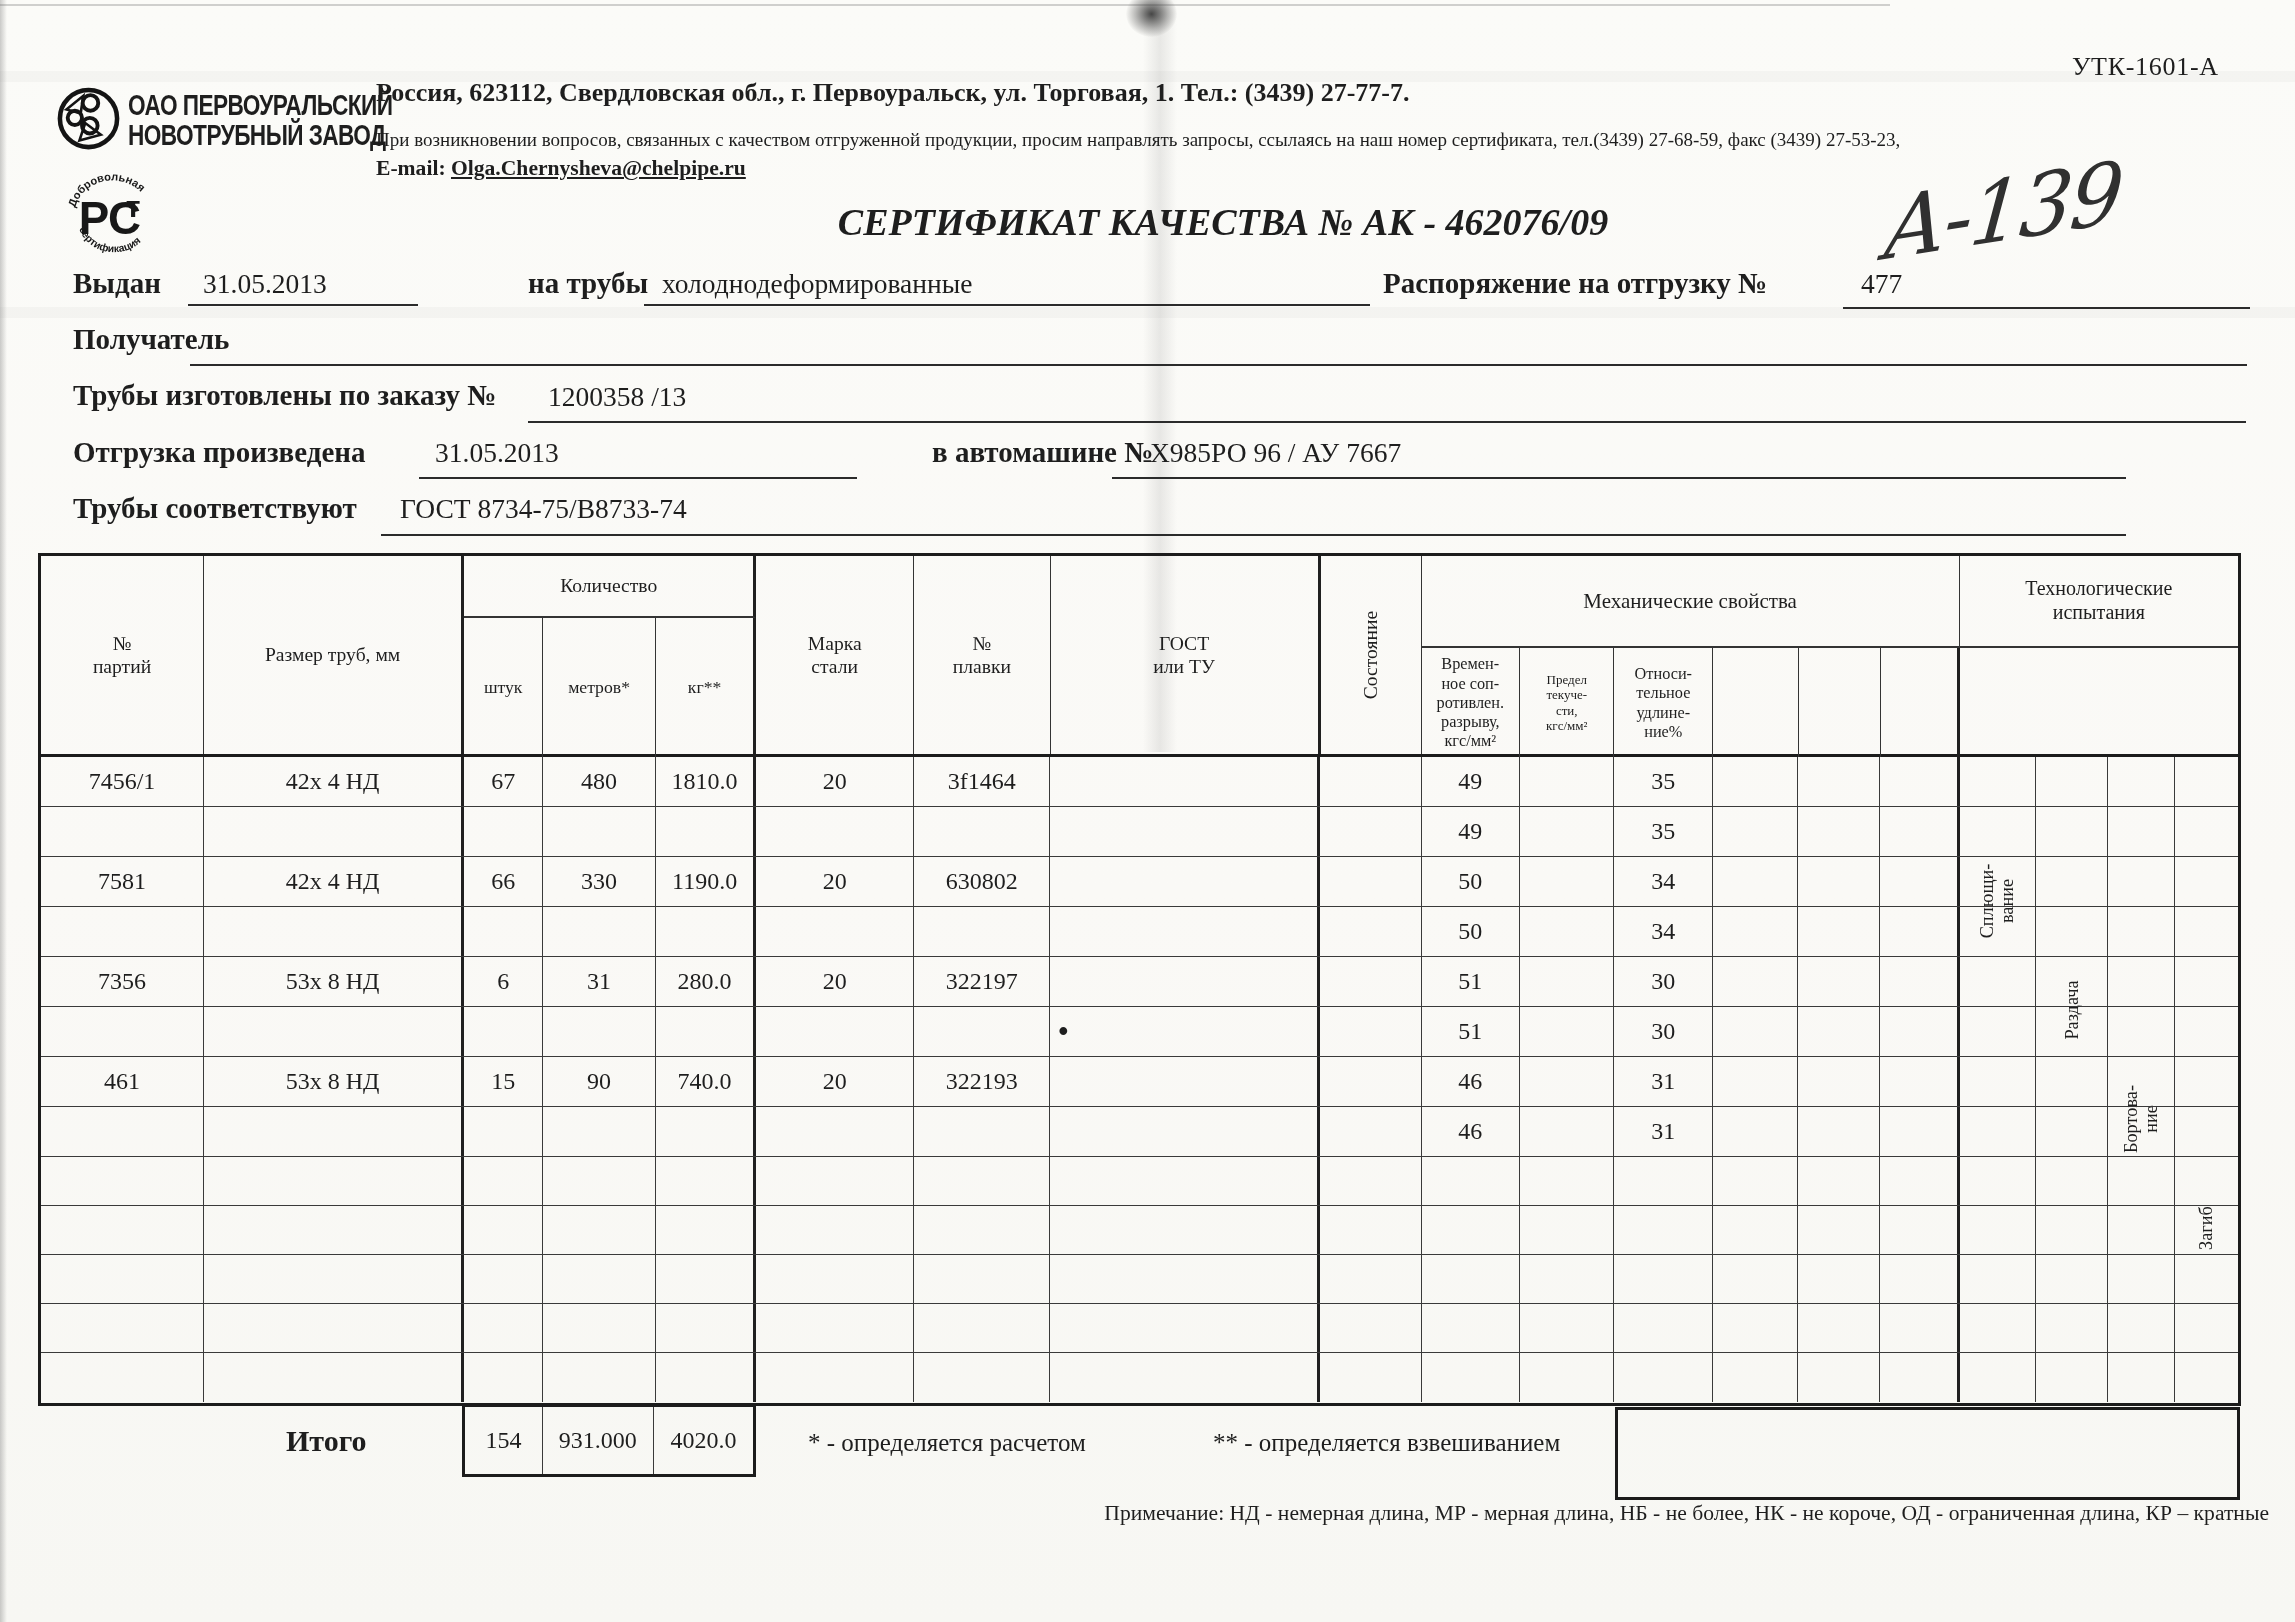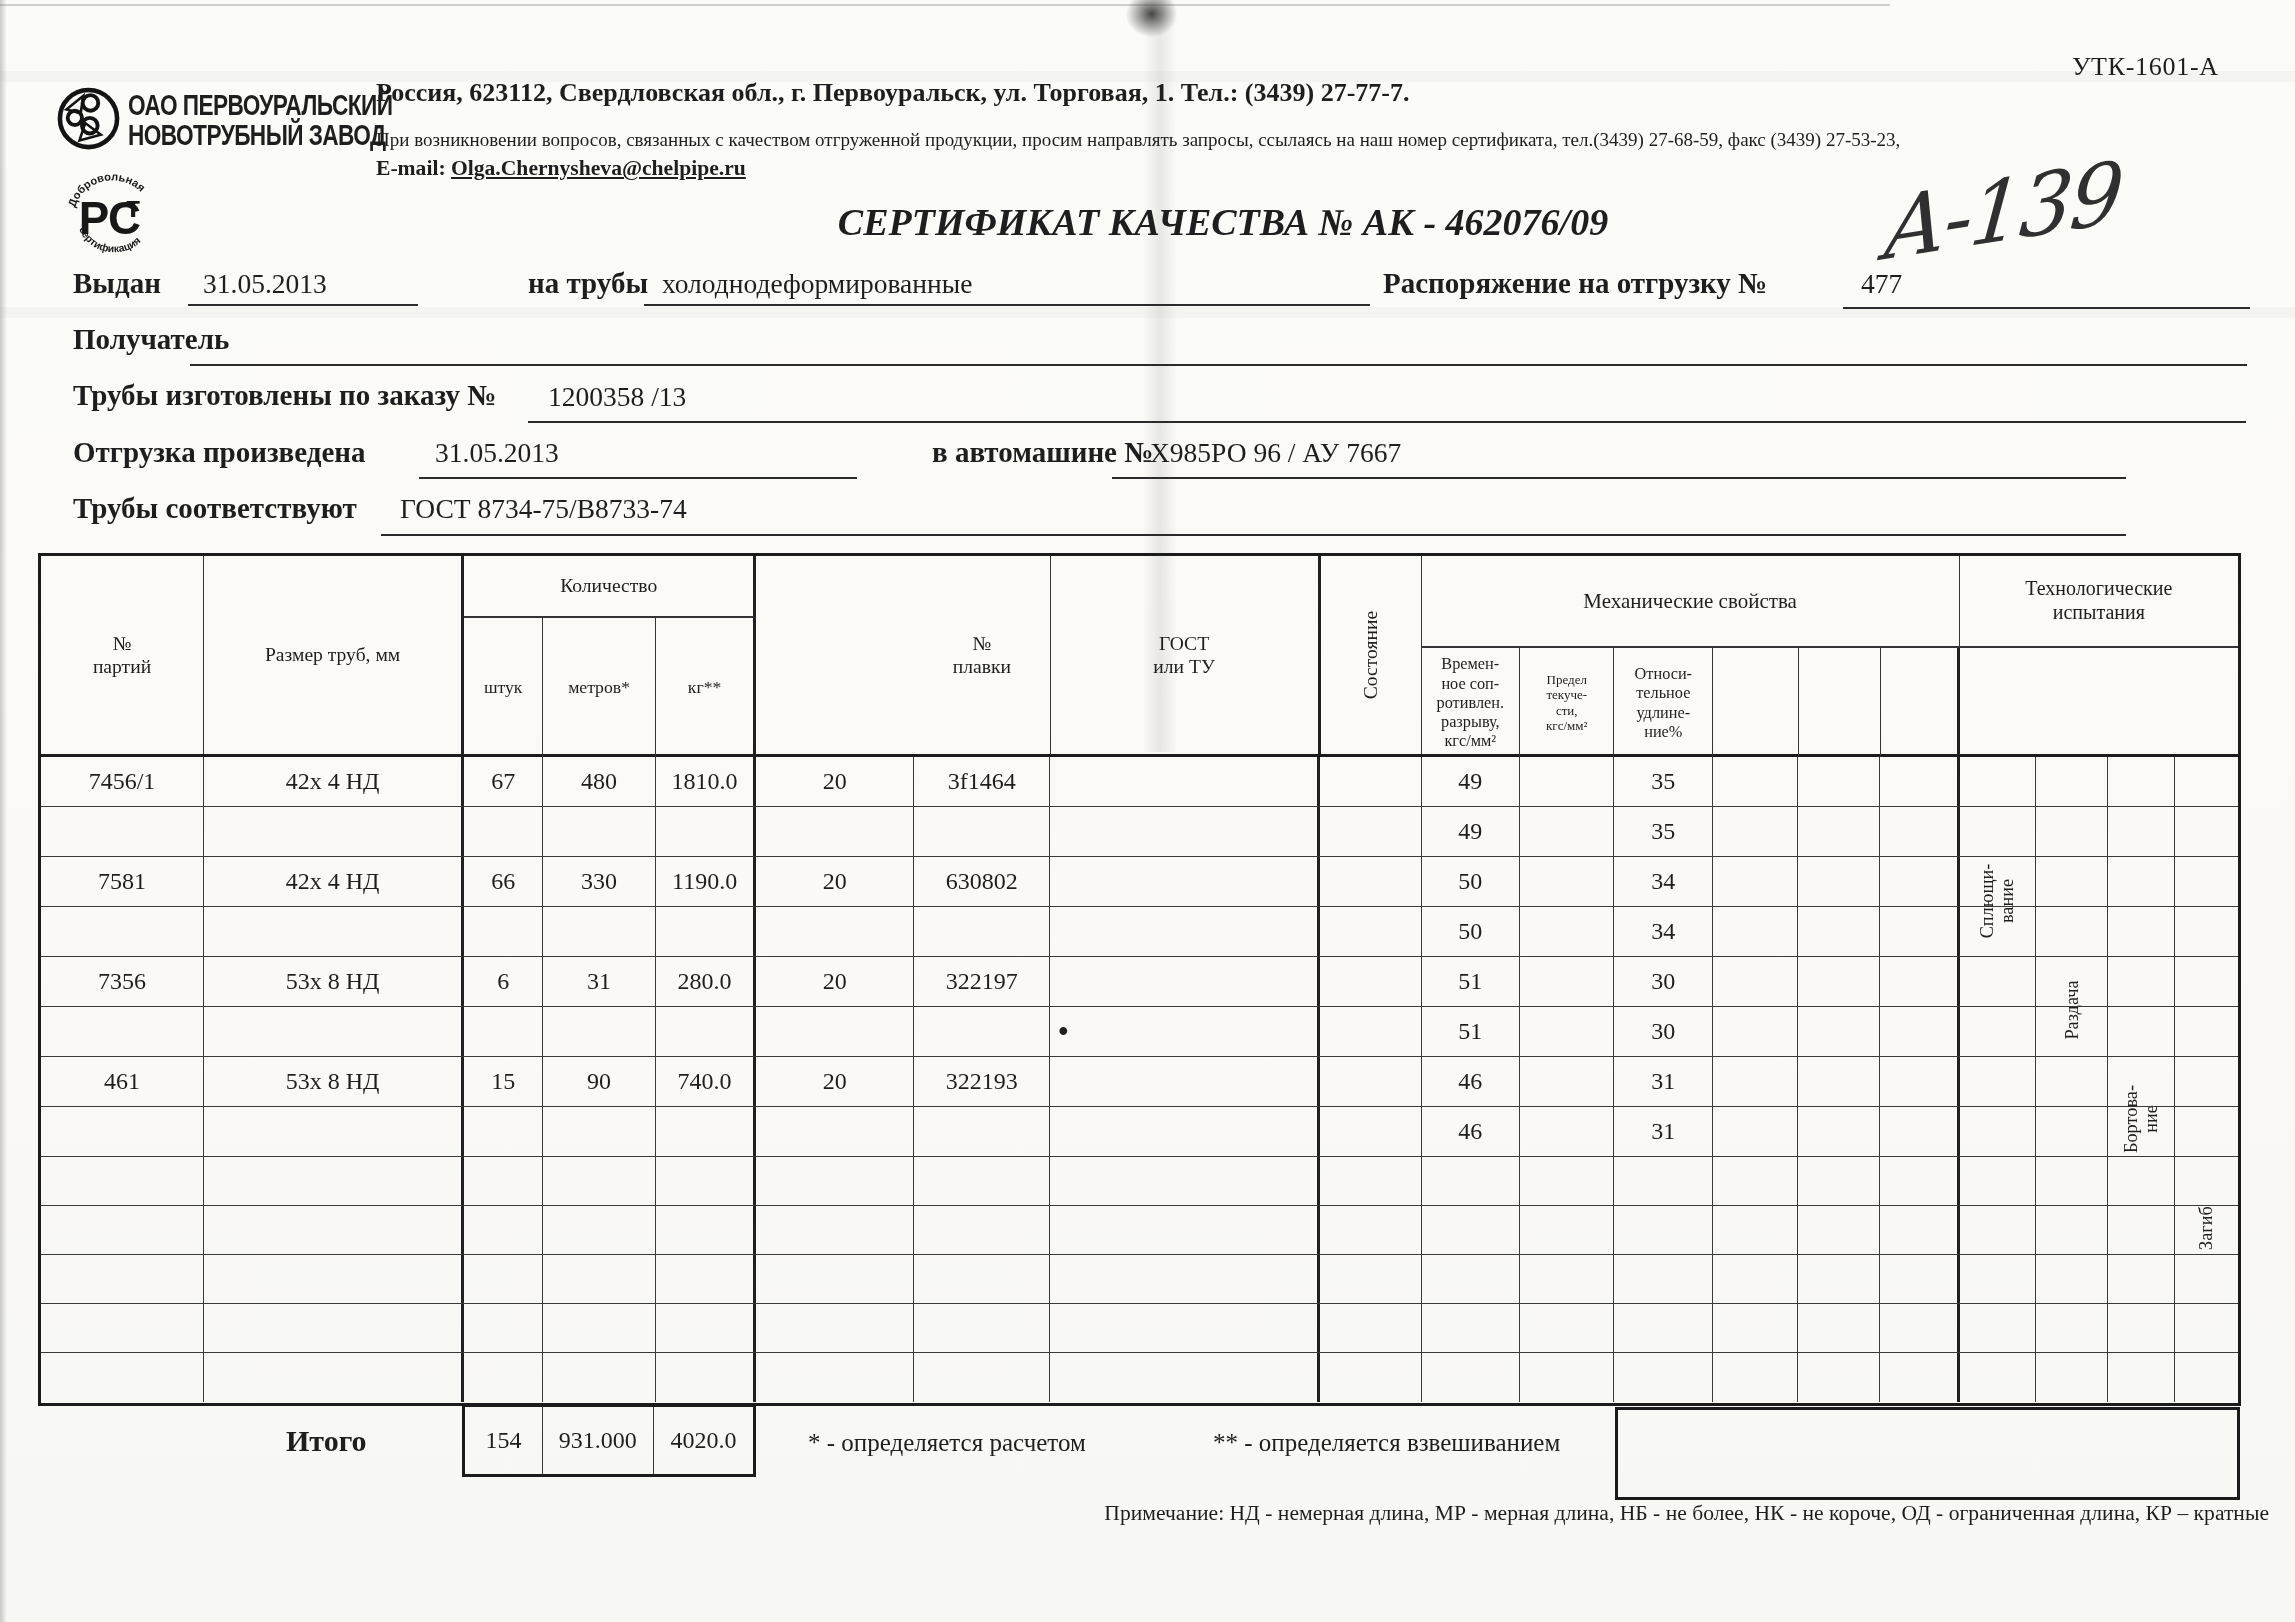--- a/index.html
+++ b/index.html
@@ -158,20 +158,22 @@
     <div class="thead">
       <div class="hc" style="left:0;width:7.42%;top:0;height:100%">№
 партий</div>
       <div class="hc thick" style="left:7.42%;width:11.84%;top:0;height:100%">Размер труб, мм</div>
 
       <div class="hc group thick" style="left:19.26%;width:13.30%;top:0;height:62px;border-right-width:3.3px">Количество</div>
       <div class="hc small" style="left:19.26%;width:3.60%;top:62px;height:139px">штук</div>
       <div class="hc small" style="left:22.86%;width:5.13%;top:62px;height:139px">метров*</div>
       <div class="hc small thick" style="left:27.99%;width:4.57%;top:62px;height:139px">кг**</div>
 
+      <div class="hc" style="left:32.56%;width:7.18%;top:0;height:100%">Марка
+стали</div>
       <div class="hc" style="left:39.74%;width:6.21%;top:0;height:100%">№
 плавки</div>
       <div class="hc thick" style="left:45.95%;width:12.29%;top:0;height:100%">ГОСТ
 или ТУ</div>
 
       <div class="hc vcell" style="left:58.24%;width:4.60%;top:0;height:100%">
         <span class="vtext" style="font-size:19.6px">Состояние</span>
       </div>
 
       <div class="hc group" style="left:62.84%;width:24.49%;top:0;height:92px;font-size:21px">Механические свойства</div>

